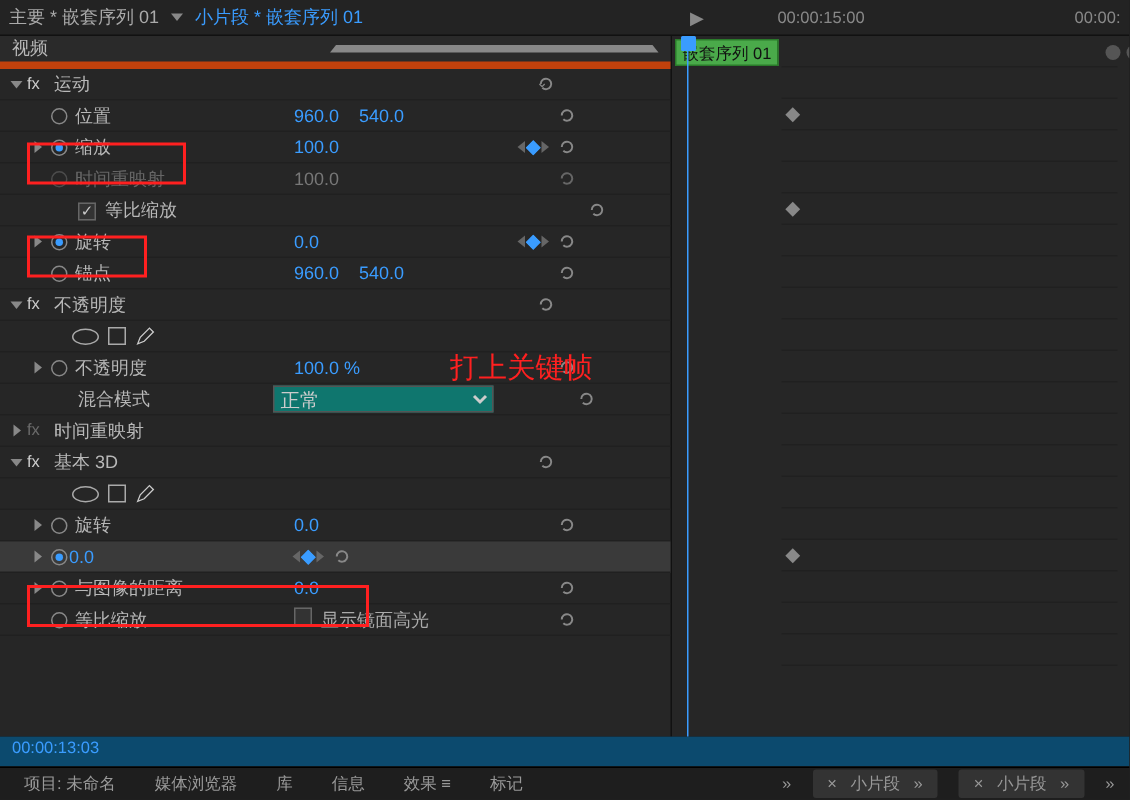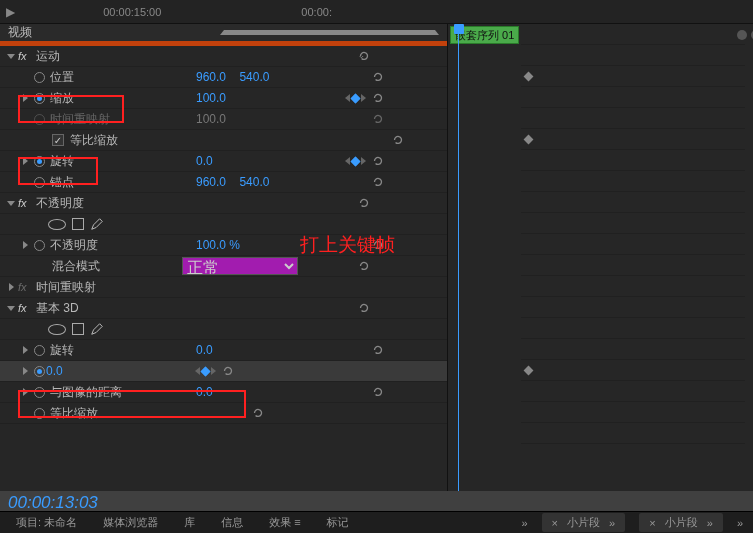--- a/index.html
+++ b/index.html
@@ -13,67 +13,72 @@
 .body { display: flex; flex: 1; overflow: hidden; position: relative; }
 .props { width: 448px; background: #262626; display: flex; flex-direction: column; border-right: 1px solid #111; }
 .videohdr { height: 22px; display: flex; align-items: center; padding: 0 8px; background: #2a2a2a; border-bottom: 5px solid #c2410c; }
 .videohdr span { flex: 1; }
 .tri { width: 0; height: 0; border-left: 5px solid #888; border-top: 4px solid transparent; border-bottom: 4px solid transparent; display: inline-block; }
 .tri.open { border-left: 4px solid transparent; border-right: 4px solid transparent; border-top: 5px solid #888; border-bottom: none; }
 .tri.up { border-left: 4px solid transparent; border-right: 4px solid transparent; border-bottom: 5px solid #888; border-top: none; }
 .row { height: 21px; display: flex; align-items: center; padding: 0 4px; border-bottom: 1px solid #202020; }
 .row .indent { display: inline-block; }
 .row .disc { flex: 0 0 14px; display: flex; justify-content: center; }
-.row .fx { flex: 0 0 14px; font-style: italic; color: #ccc; font-size: 11px; }
+.row .fx { flex: 0 0 14px; color: #ccc; font-size: 11px; }
 .row .stop { width: 11px; height: 11px; border: 1px solid #888; border-radius: 50%; display: flex; align-items: center; justify-content: center; }
 .row .stop.on::after { content: ""; width: 5px; height: 5px; background: #3a9cff; border-radius: 50%; }
 .row .label { flex: 0 0 150px; padding-left: 4px; }
 .row .val { flex: 0 0 120px; color: #3a9cff; }
 .row .val.dim { color: #777; }
 .row .kf { flex: 0 0 50px; display: flex; align-items: center; justify-content: flex-end; gap: 2px; }
 .row .reset { flex: 0 0 24px; display: flex; justify-content: center; }
 .reset svg { width: 14px; height: 14px; }
 .kf .arrow { width: 0; height: 0; border-top: 4px solid transparent; border-bottom: 4px solid transparent; }
 .kf .arrow.l { border-right: 5px solid #666; }
 .kf .arrow.r { border-left: 5px solid #666; }
 .kf .diamond { width: 7px; height: 7px; transform: rotate(45deg); border: 1px solid #888; }
 .kf .diamond.on { background: #3a9cff; border-color: #3a9cff; }
 .checkbox { width: 12px; height: 12px; border: 1px solid #666; display: inline-flex; align-items: center; justify-content: center; margin-right: 6px; background: #333; }
 .checkbox.on::after { content: "✓"; font-size: 10px; color: #ccc; }
 .iconrow { display: flex; gap: 6px; padding-left: 44px; align-items: center; }
 .ellipse { width: 18px; height: 11px; border: 1px solid #aaa; border-radius: 50%; }
 .square { width: 12px; height: 12px; border: 1px solid #aaa; }
 .pen { width: 14px; height: 14px; }
-select { background: #a21caf; color: #ccc; border: 1px solid #555; font-size: 16px; height: 18px; width: 116px; }
+select { background: #0f766e; color: #ccc; border: 1px solid #555; font-size: 13px; height: 18px; width: 147px; }
 .redbox { position: absolute; border: 2px solid #ff2020; pointer-events: none; }
 .annotation { position: absolute; color: #ff2020; font-size: 19px; font-weight: 500; pointer-events: none; }
 .timeline { flex: 1; background: #262626; display: flex; flex-direction: row; position: relative; }
 .timeruler { height: 22px; background: #232323; position: relative; }
 .playhead { position: absolute; left: 6px; top: 0; }
 .playhead .head { width: 10px; height: 10px; background: #3a9cff; border-radius: 1px; }
 .playhead .line { width: 1px; height: 490px; background: #3a9cff; margin-left: 4px; }
 .clip { height: 18px; background: #4aaa4a; border: 1px solid #2a7a2a; margin: 2px 2px 0 2px; padding: 1px 4px; color: #111; font-size: 11px; }
 .tl-rows { flex: 1; display: flex; flex-direction: column; }
 .tl-row { height: 21px; border-bottom: 1px solid #202020; position: relative; }
 .tl-kf { position: absolute; left: 4px; top: 7px; width: 7px; height: 7px; background: #888; transform: rotate(45deg); }
 .scrollbar { height: 14px; background: #1e1e1e; margin: 4px; border-radius: 7px; position: relative; }
 .scrollbar .h { position: absolute; width: 10px; height: 10px; background: #555; border-radius: 50%; top: 2px; }
-.timecode { height: 20px; background: #404040; color: #3a9cff; padding: 2px 8px; font-size: 17px; font-style: italic; }
+.timecode { height: 20px; background: #0c4a6e; color: #3a9cff; padding: 2px 8px; font-size: 11px; }
 .tabs { height: 22px; background: #1e1e1e; display: flex; align-items: center; gap: 14px; padding: 0 10px; border-top: 1px solid #000; font-size: 11px; color: #999; }
 .tabs .tab { padding: 2px 6px; }
 .tabs .spacer { flex: 1; }
 .tabs .ctab { background: #333; padding: 2px 10px; border-radius: 2px; display: flex; align-items: center; gap: 6px; }
 </style>
 </head>
 <body>
 
 <div class="panel">
   <div class="header">
+    <div class="left">
+      <span class="gray">主要 * 嵌套序列 01</span>
+      <span class="tri open" style="margin:0 4px"></span>
+      <span class="blue">小片段 * 嵌套序列 01</span>
+    </div>
     <span style="color:#888">▶</span>
-    <span class="tick" style="margin-left:88px">00:00:15:00</span>
+    <span class="tick" style="margin-left:49px">00:00:15:00</span>
     <span class="tick" style="margin-left:140px">00:00:</span>
   </div>
 
   <div class="body">
     <div class="props">
       <div class="videohdr">
         <span>视频</span>
         <span class="tri up"></span>
       </div>
 
@@ -324,20 +329,21 @@
               <path d="M4 8a4 4 0 1 1 1.2 2.8" fill="none" stroke="#888" stroke-width="1.5"></path>
             </svg>
           </span>
       </div>
       <div class="row">
         <span class="indent" style="width:28px"></span>
         <span class="disc">
             <span class="stop"></span>
           </span>
         <span class="label">等比缩放</span>
+        <span class="val dim"><span class="checkbox"></span><span style="color:#aaa">显示镜面高光</span></span>
         <span class="kf"></span>
         <span class="reset">
             <svg viewBox="0 0 16 16">
               <path d="M4 8a4 4 0 1 1 1.2 2.8" fill="none" stroke="#888" stroke-width="1.5"></path>
             </svg>
           </span>
       </div>
 
       <div class="redbox" style="left:18px; top:71px; width:106px; height:28px"></div>
       <div class="redbox" style="left:18px; top:133px; width:80px; height:28px"></div>

